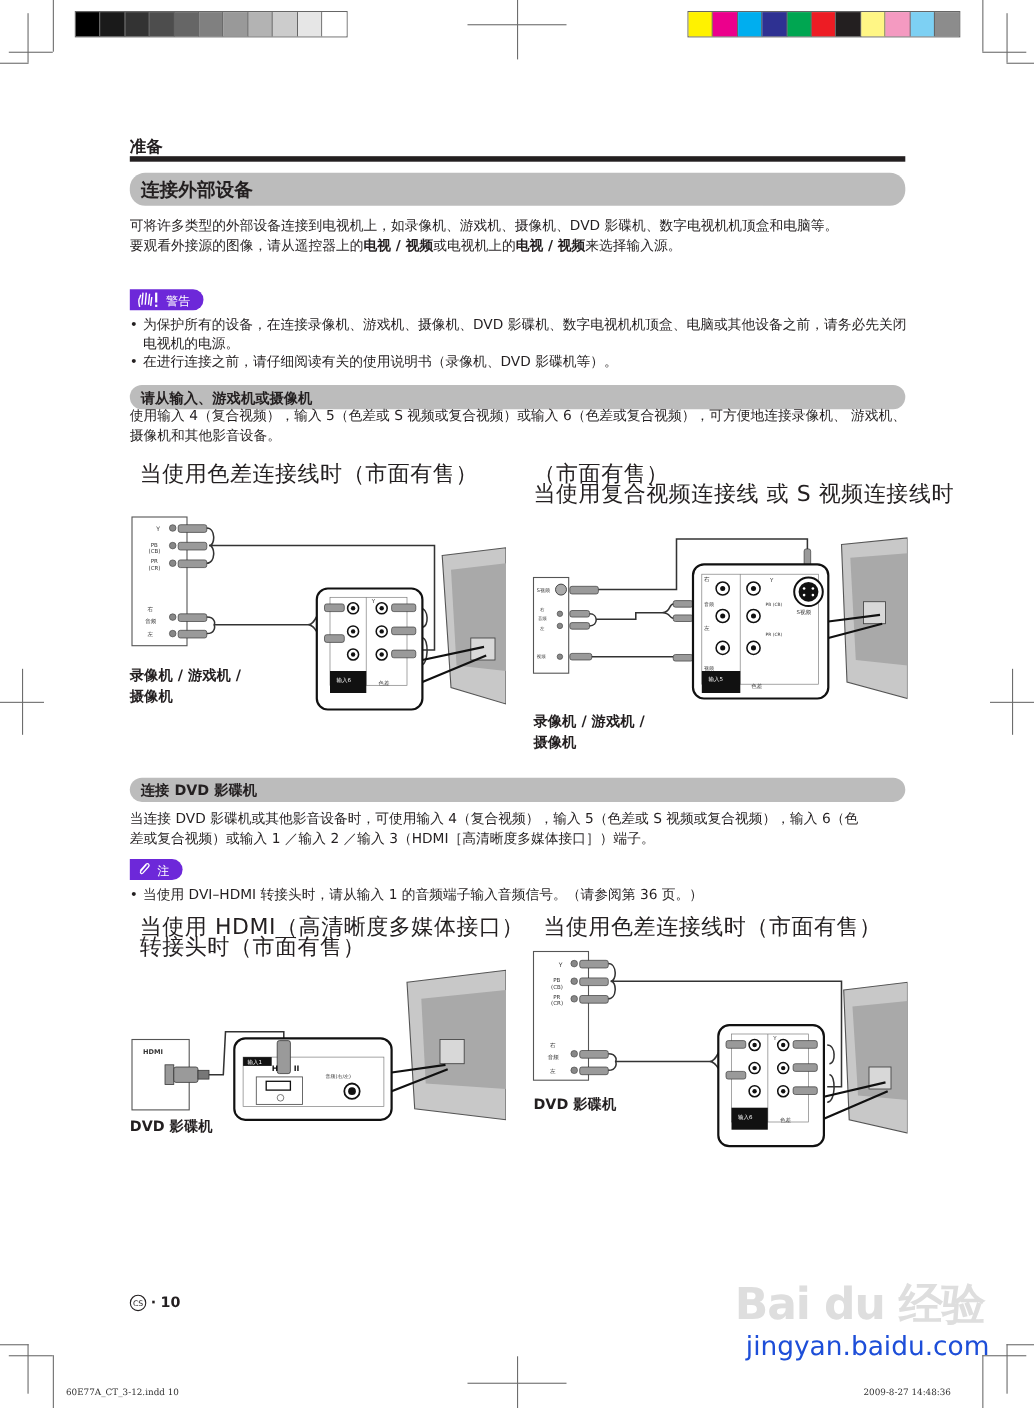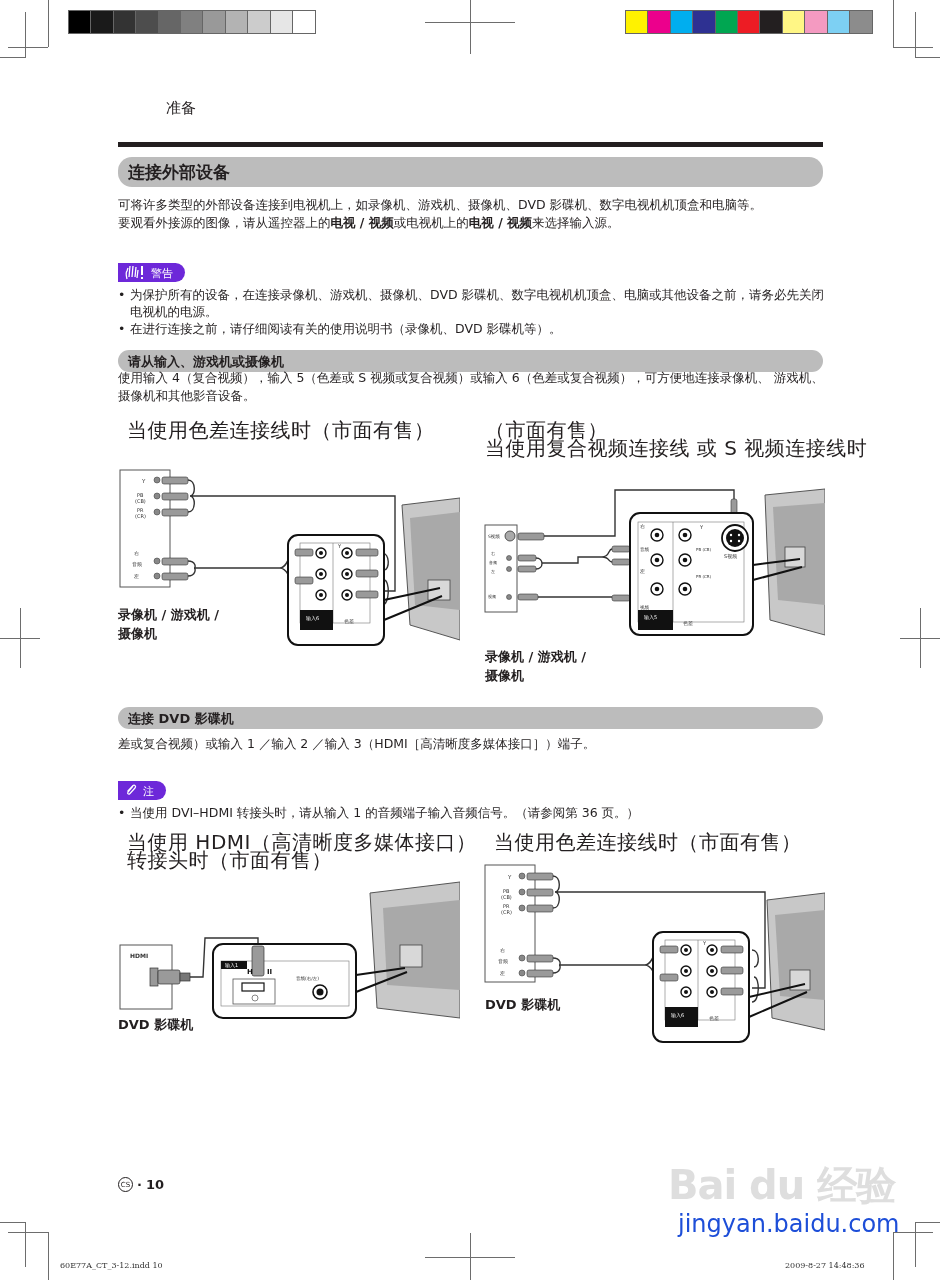--- a/index.html
+++ b/index.html
@@ -5,21 +5,21 @@
   * { box-sizing: border-box; margin: 0; padding: 0; }
   html, body { width: 940px; height: 1280px; background: #fff; overflow: hidden; }
   body { position: relative; font-family: "DejaVu Sans", "Liberation Sans", sans-serif; color: #231f20; }
 
   
   .crop { position: absolute; background: #6d6d6d; }
   .strip { position: absolute; top: 10px; height: 24px; display: flex; border: 1px solid #666; }
   .strip span { display: block; width: 22.4px; height: 100%; border-right: 1px solid #666; }
   .strip span:last-child { border-right: none; }
 
-  .section-label { position: absolute; left: 118px; top: 99px; font-size: 15px; font-weight: normal; margin-left: 48px; }
+  .section-label { position: absolute; left: 118px; top: 124px; font-size: 15px; font-weight: bold; }
   .thick-rule { position: absolute; left: 118px; top: 142px; width: 705px; height: 5px; background: #231f20; }
 
   .pill-head {
     position: absolute; left: 118px; width: 705px; background: #bcbcbc;
     border-radius: 14px; font-weight: bold; color: #231f20;
   }
   .pill-head.big { top: 157px; height: 30px; font-size: 17px; padding: 4px 0 4px 10px; }
   .pill-head.sub { height: 22px; font-size: 13px; padding: 3px 0 0 10px; }
 
   .para { position: absolute; left: 118px; width: 710px; font-size: 12.5px; line-height: 18px; }
@@ -295,20 +295,21 @@
     <text x="203" y="140" font-size="5" fill="#333" class="svgtxt">色差</text>
   </svg>
 </div>
 <div class="dev-label" style="left:485px;top:647px;">
   <div>录像机 / 游戏机 /</div>
   <div>摄像机</div>
 </div>
 
 <div class="pill-head sub" style="top:707px;">连接 DVD 影碟机</div>
 <div class="para" style="top:735px;">
+  <div>当连接 DVD 影碟机或其他影音设备时，可使用输入 4（复合视频），输入 5（色差或 S 视频或复合视频），输入 6（色</div>
   <div>差或复合视频）或输入 1 ／输入 2 ／输入 3（HDMI［高清晰度多媒体接口］）端子。</div>
 </div>
 
 <div class="tag" style="top:781px;">
   <span>
     <svg width="14" height="14" viewBox="0 0 14 14">
         <path d="M9 3 L4 9 C3 10.5 4.5 12 6 10.5 L11 5 C12.5 3.3 10.5 1 8.8 2.7 L3.5 8.5" stroke="#fff" stroke-width="1.2" fill="none"></path>
       </svg>
   </span>
   <span>注</span>

